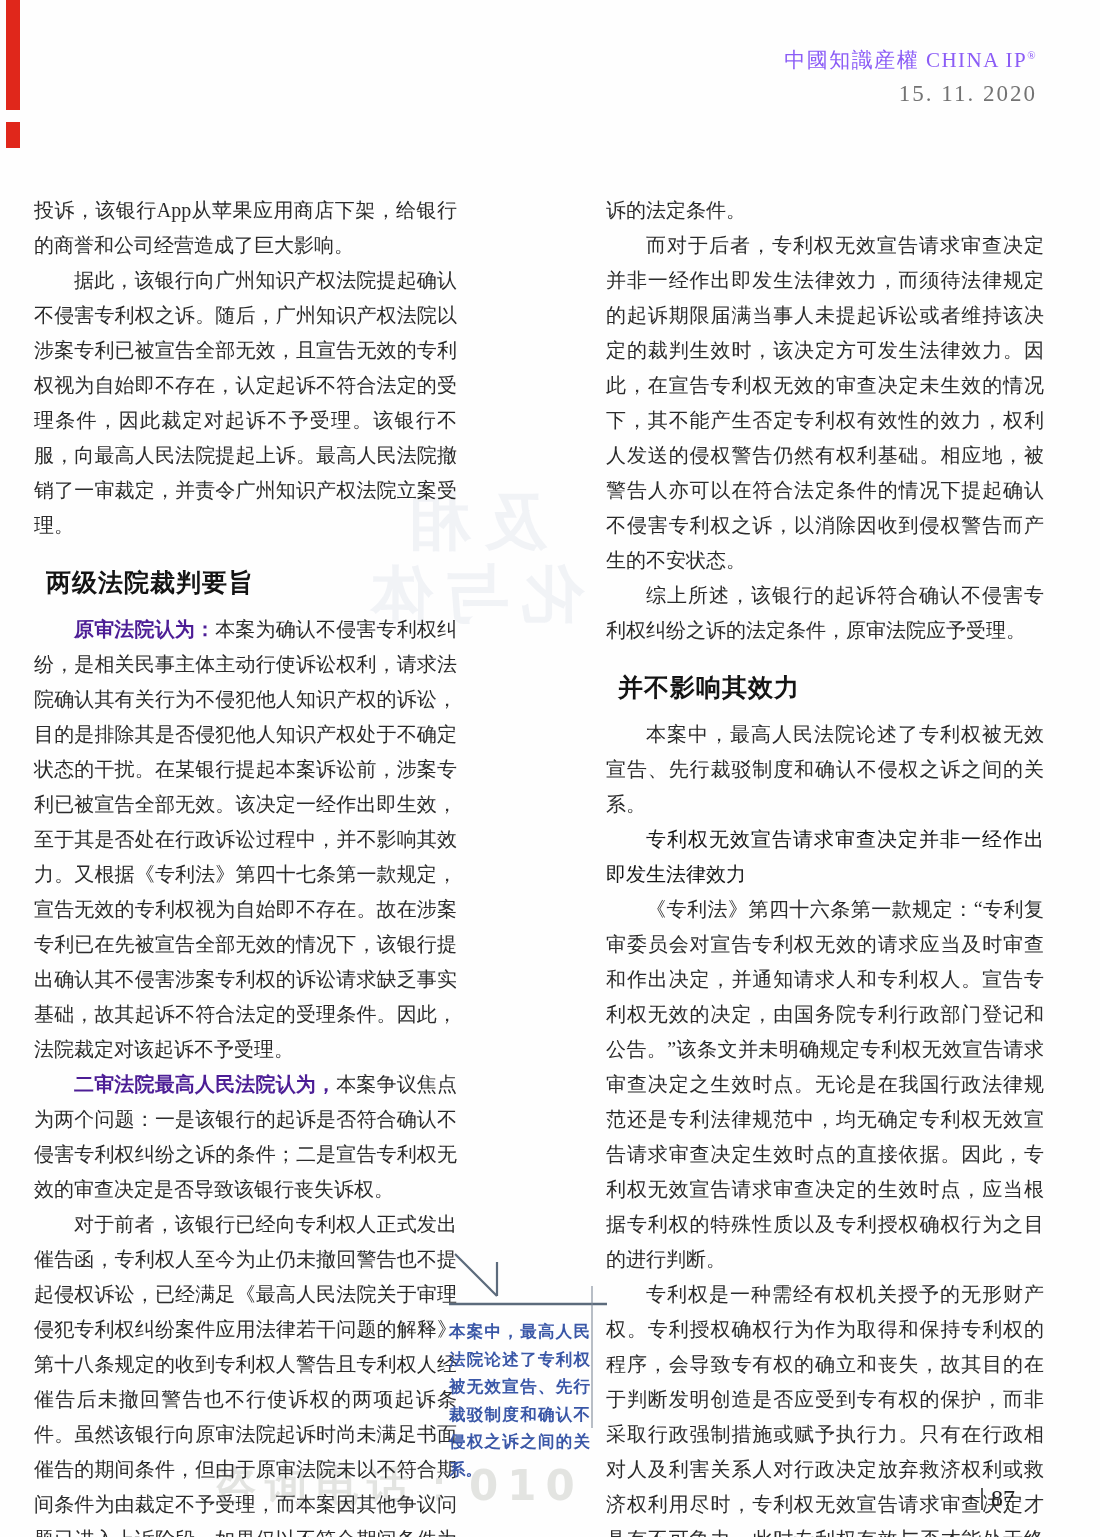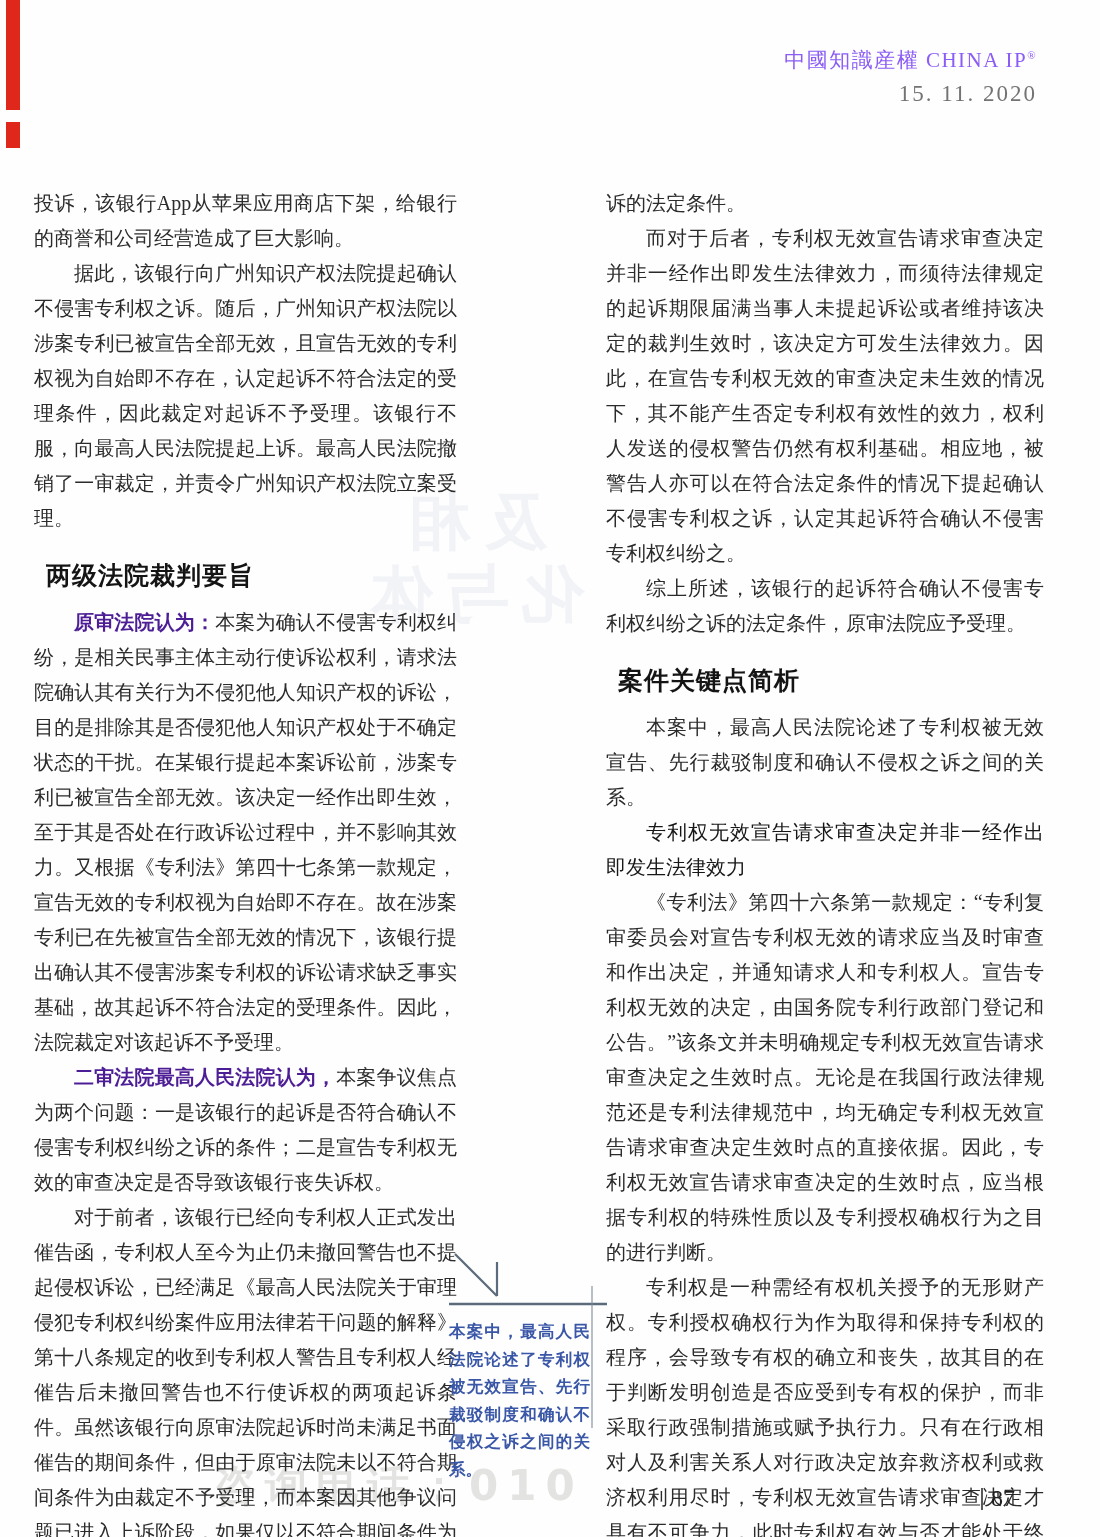--- a/index.html
+++ b/index.html
@@ -13,21 +13,21 @@
   .brand sup{font-size:11px;}
   .issue-date{font-size:23px;letter-spacing:2px;color:#737373;margin-top:7px;}
   
   .red-bar{position:absolute;left:6px;top:0;width:14px;height:110px;background:#e0271b;}
   .red-sq{position:absolute;left:6px;top:122px;width:14px;height:26px;background:#e0271b;}
   
   .col{position:absolute;top:186px;text-align:justify;font-size:20px;line-height:35px;color:#2b2b2b;}
   .col-left{left:34px;width:423px;}
   .col-right{left:606px;width:438px;}
   .col p{margin:0;text-indent:2em;}
-  .col p.noindent{text-indent:0;}
+  .col p.noindent{text-indent:0;margin-top:7px;}
   .col h2{
     font-family:"Liberation Sans","DejaVu Sans",sans-serif;font-size:25px;color:#141414;
     margin:24px 0 15px 12px;letter-spacing:1px;line-height:30px;text-align:left;
   }
   .lead{font-family:"Liberation Sans","DejaVu Sans",sans-serif;font-weight:bold;color:#4c1d95;}
   .subhead{font-family:"Liberation Sans","DejaVu Sans",sans-serif;font-weight:normal;color:#171717;}
   
   .pullquote{position:absolute;left:449px;top:1250px;width:141px;}
   .pq-arrow{display:block;}
   .pq-text{
@@ -74,23 +74,23 @@
     <p class="noindent">投诉，该银行App从苹果应用商店下架，给银行的商誉和公司经营造成了巨大影响。</p>
     <p>据此，该银行向广州知识产权法院提起确认不侵害专利权之诉。随后，广州知识产权法院以涉案专利已被宣告全部无效，且宣告无效的专利权视为自始即不存在，认定起诉不符合法定的受理条件，因此裁定对起诉不予受理。该银行不服，向最高人民法院提起上诉。最高人民法院撤销了一审裁定，并责令广州知识产权法院立案受理。</p>
     <h2>两级法院裁判要旨</h2>
     <p><span class="lead">原审法院认为：</span><span>本案为确认不侵害专利权纠纷，是相关民事主体主动行使诉讼权利，请求法院确认其有关行为不侵犯他人知识产权的诉讼，目的是排除其是否侵犯他人知识产权处于不确定状态的干扰。在某银行提起本案诉讼前，涉案专利已被宣告全部无效。该决定一经作出即生效，至于其是否处在行政诉讼过程中，并不影响其效力。又根据《专利法》第四十七条第一款规定，宣告无效的专利权视为自始即不存在。故在涉案专利已在先被宣告全部无效的情况下，该银行提出确认其不侵害涉案专利权的诉讼请求缺乏事实基础，故其起诉不符合法定的受理条件。因此，法院裁定对该起诉不予受理。</span></p>
     <p><span class="lead">二审法院最高人民法院认为，</span><span>本案争议焦点为两个问题：一是该银行的起诉是否符合确认不侵害专利权纠纷之诉的条件；二是宣告专利权无效的审查决定是否导致该银行丧失诉权。</span></p>
     <p>对于前者，该银行已经向专利权人正式发出催告函，专利权人至今为止仍未撤回警告也不提起侵权诉讼，已经满足《最高人民法院关于审理侵犯专利权纠纷案件应用法律若干问题的解释》第十八条规定的收到专利权人警告且专利权人经催告后未撤回警告也不行使诉权的两项起诉条件。虽然该银行向原审法院起诉时尚未满足书面催告的期间条件，但由于原审法院未以不符合期间条件为由裁定不予受理，而本案因其他争议问题已进入上诉阶段，如果仅以不符合期间条件为由对本案不予受理，无疑将导致程序空转，徒增当事人讼累，亦不利于实质解决纠纷，故法院结合本案二审中该银行起诉已符合期间条件的事实，认定其起诉符合确认不侵害专利权纠纷之</p>
   </div>
 
   <div class="col col-right">
     <p class="noindent">诉的法定条件。</p>
-    <p>而对于后者，专利权无效宣告请求审查决定并非一经作出即发生法律效力，而须待法律规定的起诉期限届满当事人未提起诉讼或者维持该决定的裁判生效时，该决定方可发生法律效力。因此，在宣告专利权无效的审查决定未生效的情况下，其不能产生否定专利权有效性的效力，权利人发送的侵权警告仍然有权利基础。相应地，被警告人亦可以在符合法定条件的情况下提起确认不侵害专利权之诉，认定其起诉符合确认不侵害专利权纠纷之。</p>
+    <p>而对于后者，专利权无效宣告请求审查决定并非一经作出即发生法律效力，而须待法律规定的起诉期限届满当事人未提起诉讼或者维持该决定的裁判生效时，该决定方可发生法律效力。因此，在宣告专利权无效的审查决定未生效的情况下，其不能产生否定专利权有效性的效力，权利人发送的侵权警告仍然有权利基础。相应地，被警告人亦可以在符合法定条件的情况下提起确认不侵害专利权之诉，以消除因收到侵权警告而产生的不安状态。</p>
     <p>综上所述，该银行的起诉符合确认不侵害专利权纠纷之诉的法定条件，原审法院应予受理。</p>
-    <h2>案件关键点简析</h2>
+    <h2>并不影响其效力</h2>
     <p>本案中，最高人民法院论述了专利权被无效宣告、先行裁驳制度和确认不侵权之诉之间的关系。</p>
     <p class="subhead">专利权无效宣告请求审查决定并非一经作出即发生法律效力</p>
     <p>《专利法》第四十六条第一款规定：“专利复审委员会对宣告专利权无效的请求应当及时审查和作出决定，并通知请求人和专利权人。宣告专利权无效的决定，由国务院专利行政部门登记和公告。”该条文并未明确规定专利权无效宣告请求审查决定之生效时点。无论是在我国行政法律规范还是专利法律规范中，均无确定专利权无效宣告请求审查决定生效时点的直接依据。因此，专利权无效宣告请求审查决定的生效时点，应当根据专利权的特殊性质以及专利授权确权行为之目的进行判断。</p>
     <p>专利权是一种需经有权机关授予的无形财产权。专利授权确权行为作为取得和保持专利权的程序，会导致专有权的确立和丧失，故其目的在于判断发明创造是否应受到专有权的保护，而非采取行政强制措施或赋予执行力。只有在行政相对人及利害关系人对行政决定放弃救济权利或救济权利用尽时，专利权无效宣告请求审查决定才具有不可争力，此时专利权有效与否才能处于终局性的确定状态。而我国的专利授权确权程序包括司法救济程序。当事人不服专利权无效宣告请求审查决定，可以提起司法救济程序。司法救济程序的结果会影响专利权法律状态的确定，是专利授权确权行为在司法领域的</p>
   </div>
 
   <div class="pullquote">
     <svg class="pq-arrow" width="158" height="58" viewBox="0 0 158 58">
       <line x1="6" y1="4" x2="48" y2="46" stroke="#5c6b7c" stroke-width="2.2"></line>
       <line x1="48" y1="12" x2="48" y2="46" stroke="#5c6b7c" stroke-width="2.2"></line>

